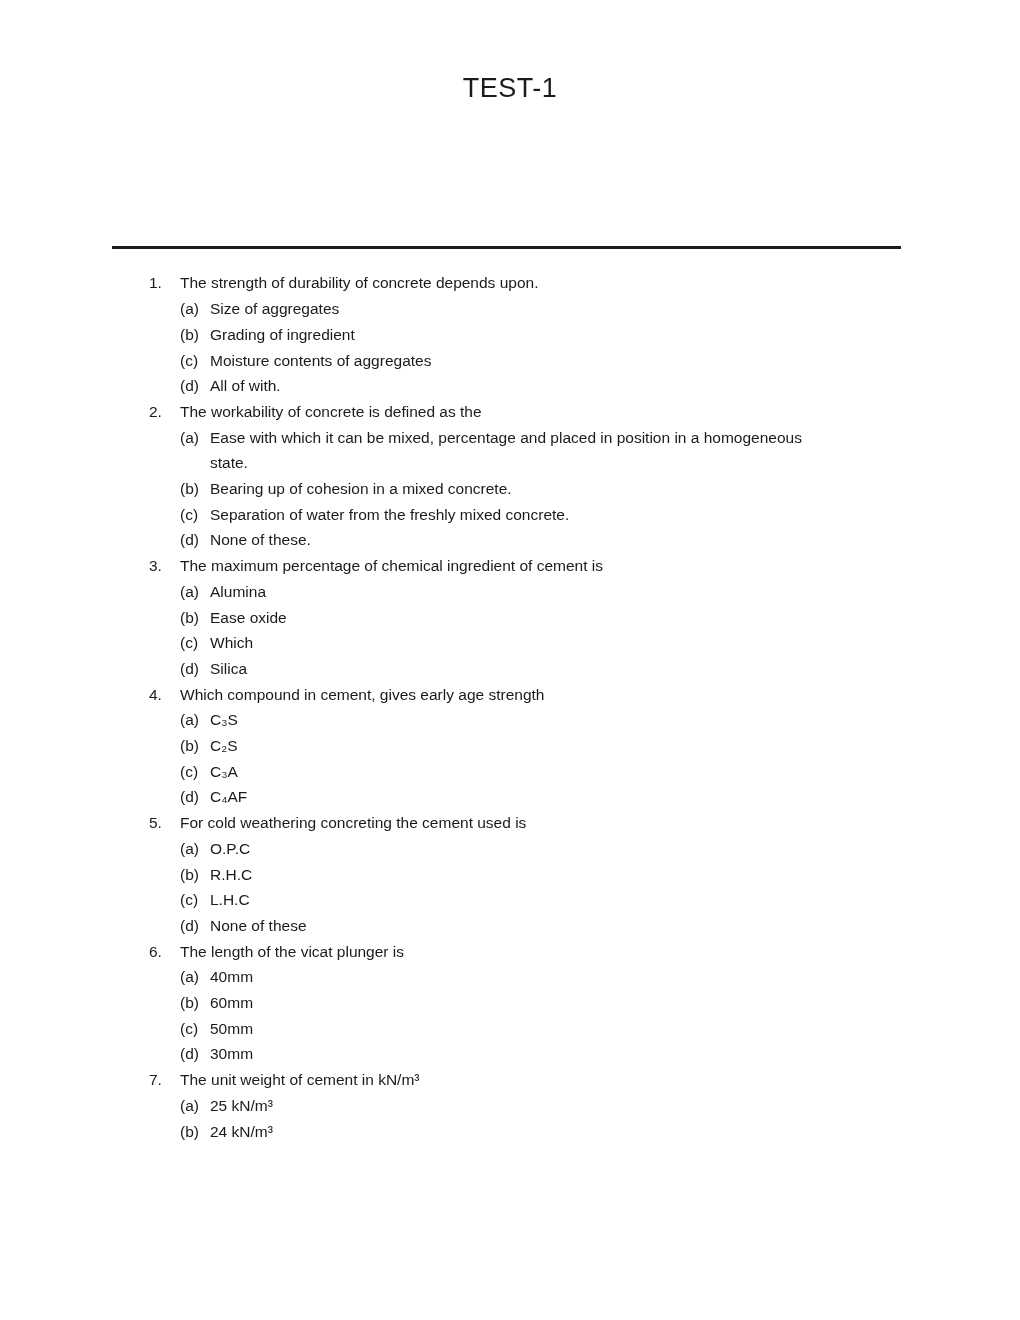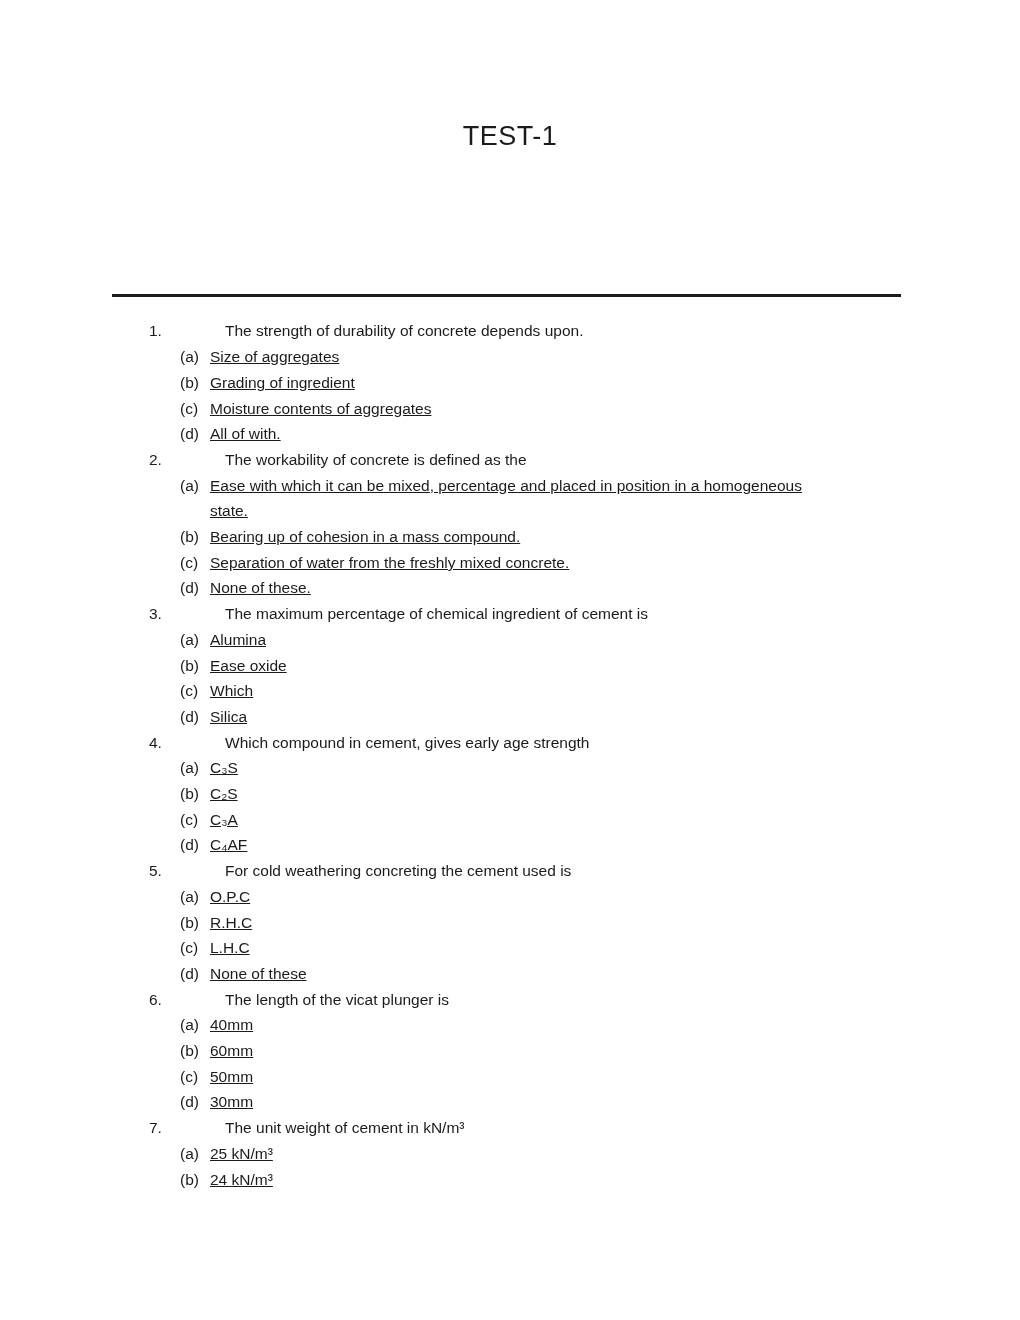--- a/index.html
+++ b/index.html
@@ -11,21 +11,21 @@
     position: relative;
     width: 1020px;
     height: 1320px;
     background: #ffffff;
     overflow: hidden;
     font-family: "Liberation Sans", "DejaVu Sans", sans-serif;
     color: #1b1b1b;
   }
   .page-title {
     margin: 0;
-    padding-top: 120px;
+    padding-top: 72px;
     text-align: center;
     font-size: 27px;
     font-weight: 400;
     line-height: 1.2;
     letter-spacing: 0.5px;
     color: #1b1b1b;
   }
   .rule {
     height: 3px;
     background: #1c1c1c;
@@ -38,34 +38,32 @@
   }
   .q-row {
     display: flex;
     align-items: flex-start;
   }
   .q-num {
     flex: 0 0 31px;
   }
   .q-text {
     flex: 1 1 auto;
-    margin-left: 45px;
   }
   .opt-row {
     display: flex;
     align-items: flex-start;
     padding-left: 31px;
   }
   .opt-label {
     flex: 0 0 30px;
   }
   .opt-text {
     flex: 1 1 auto;
     white-space: pre-wrap;
-    text-decoration: underline;
   }
 </style>
 </head>
 <body>
 
 <div class="page">
   <h1 class="page-title">TEST-1</h1>
   <div class="rule"></div>
   <div class="questions">
       <div class="q-row">
@@ -92,21 +90,21 @@
         <span class="q-num">2.</span>
         <span class="q-text">The workability of concrete is defined as the</span>
       </div>
       <div class="opt-row">
         <span class="opt-label">(a)</span>
         <span class="opt-text">Ease with which it can be mixed, percentage and placed in position in a homogeneous
 state.</span>
       </div>
       <div class="opt-row">
         <span class="opt-label">(b)</span>
-        <span class="opt-text">Bearing up of cohesion in a mass compound.</span>
+        <span class="opt-text">Bearing up of cohesion in a mixed concrete.</span>
       </div>
       <div class="opt-row">
         <span class="opt-label">(c)</span>
         <span class="opt-text">Separation of water from the freshly mixed concrete.</span>
       </div>
       <div class="opt-row">
         <span class="opt-label">(d)</span>
         <span class="opt-text">None of these.</span>
       </div>
       <div class="q-row">

